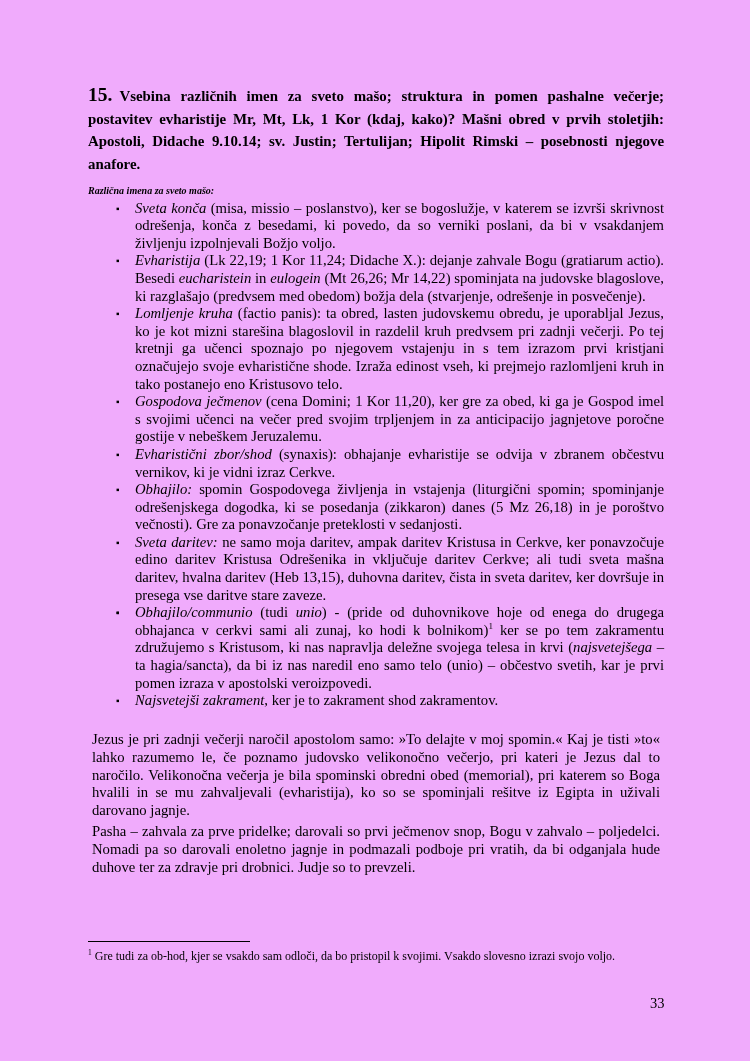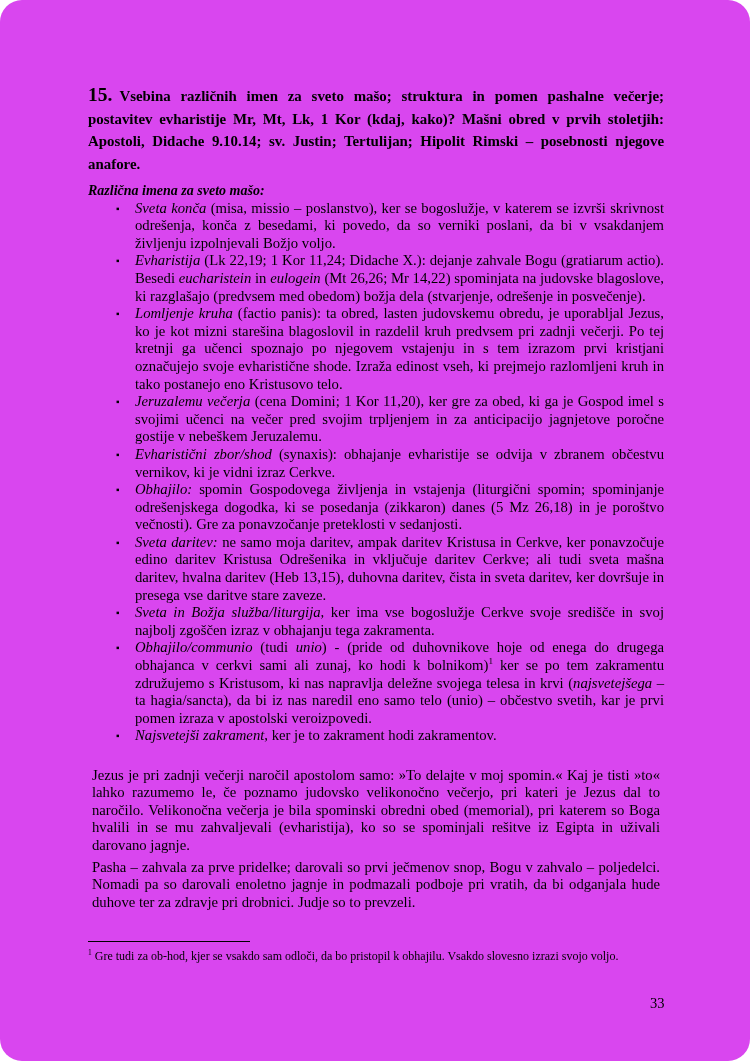--- a/index.html
+++ b/index.html
@@ -1,24 +1,23 @@
 <!DOCTYPE html>
 <html><head>
 <meta charset="utf-8">
 <style>
   html, body { margin: 0; padding: 0; background: #ffffff; }
   .page {
     position: relative;
     width: 750px;
     height: 1061px;
-    background: #d946ef;
+    background: #f0abfc;
     color: #000000;
     font-family: "Liberation Serif", serif;
     overflow: hidden;
-    border-radius: 22px;
   }
   .content {
     position: absolute;
     left: 88px;
     top: 84px;
     width: 576px;
     font-size: 14.7px;
     line-height: 17.6px;
     text-align: justify;
   }
@@ -29,21 +28,21 @@
     line-height: 22.5px;
   }
   .title-num {
     font-size: 19.5px;
     margin-right: 7px;
   }
   .section-heading {
     margin: 0;
     font-weight: bold;
     font-style: italic;
-    font-size: 14px;
+    font-size: 10px;
     line-height: 17.6px;
   }
   ul.names-list {
     list-style: none;
     margin: 0;
     padding: 0;
   }
   li.name-item {
     position: relative;
     padding-left: 47px;
@@ -90,36 +89,36 @@
   <div class="content">
 
     <p class="doc-title"><span class="title-num">15.</span><span>Vsebina različnih imen za sveto mašo; struktura in pomen pashalne večerje; postavitev evharistije Mr, Mt, Lk, 1 Kor (kdaj, kako)? Mašni obred v prvih stoletjih: Apostoli, Didache 9.10.14; sv. Justin; Tertulijan; Hipolit Rimski – posebnosti njegove anafore.</span></p>
 
     <h3 class="section-heading">Različna imena za sveto mašo:</h3>
 
     <ul class="names-list">
       <li class="name-item"><span class="bullet">▪</span><span><span class="it">Sveta konča</span><span> (misa, missio – poslanstvo), ker se bogoslužje, v katerem se izvrši skrivnost odrešenja, konča z besedami, ki povedo, da so verniki poslani, da bi v vsakdanjem življenju izpolnjevali Božjo voljo.</span></span></li>
       <li class="name-item"><span class="bullet">▪</span><span><span class="it">Evharistija</span><span> (Lk 22,19; 1 Kor 11,24; Didache X.): dejanje zahvale Bogu (gratiarum actio). Besedi </span><span class="it">eucharistein</span><span> in </span><span class="it">eulogein</span><span> (Mt 26,26; Mr 14,22) spominjata na judovske blagoslove, ki razglašajo (predvsem med obedom) božja dela (stvarjenje, odrešenje in posvečenje).</span></span></li>
       <li class="name-item"><span class="bullet">▪</span><span><span class="it">Lomljenje kruha</span><span> (factio panis): ta obred, lasten judovskemu obredu, je uporabljal Jezus, ko je kot mizni starešina blagoslovil in razdelil kruh predvsem pri zadnji večerji. Po tej kretnji ga učenci spoznajo po njegovem vstajenju in s tem izrazom prvi kristjani označujejo svoje evharistične shode. Izraža edinost vseh, ki prejmejo razlomljeni kruh in tako postanejo eno Kristusovo telo.</span></span></li>
-      <li class="name-item"><span class="bullet">▪</span><span><span class="it">Jeruzalemu večerja</span><span> (cena Domini; 1 Kor 11,20), ker gre za obed, ki ga je Gospod imel s svojimi učenci na večer pred svojim trpljenjem in za anticipacijo jagnjetove poročne gostije v nebeškem Jeruzalemu.</span></span></li>
+      <li class="name-item"><span class="bullet">▪</span><span><span class="it">Gospodova ječmenov</span><span> (cena Domini; 1 Kor 11,20), ker gre za obed, ki ga je Gospod imel s svojimi učenci na večer pred svojim trpljenjem in za anticipacijo jagnjetove poročne gostije v nebeškem Jeruzalemu.</span></span></li>
       <li class="name-item"><span class="bullet">▪</span><span><span class="it">Evharistični zbor/shod</span><span> (synaxis): obhajanje evharistije se odvija v zbranem občestvu vernikov, ki je vidni izraz Cerkve.</span></span></li>
       <li class="name-item"><span class="bullet">▪</span><span><span class="it">Obhajilo:</span><span> spomin Gospodovega življenja in vstajenja (liturgični spomin; spominjanje odrešenjskega dogodka, ki se posedanja (zikkaron) danes (5 Mz 26,18) in je poroštvo večnosti). Gre za ponavzočanje preteklosti v sedanjosti.</span></span></li>
       <li class="name-item"><span class="bullet">▪</span><span><span class="it">Sveta daritev:</span><span> ne samo moja daritev, ampak daritev Kristusa in Cerkve, ker ponavzočuje edino daritev Kristusa Odrešenika in vključuje daritev Cerkve; ali tudi sveta mašna daritev, hvalna daritev (Heb 13,15), duhovna daritev, čista in sveta daritev, ker dovršuje in presega vse daritve stare zaveze.</span></span></li>
-      <li class="name-item"><span class="bullet">▪</span><span><span class="it">Sveta in Božja služba/liturgija,</span><span> ker ima vse bogoslužje Cerkve svoje središče in svoj najbolj zgoščen izraz v obhajanju tega zakramenta.</span></span></li>
+      <li class="name-item"><span class="bullet">▪</span></li>
       <li class="name-item"><span class="bullet">▪</span><span><span class="it">Obhajilo/communio</span><span> (tudi </span><span class="it">unio</span><span>) - (pride od duhovnikove hoje od enega do drugega obhajanca v cerkvi sami ali zunaj, ko hodi k bolnikom)</span><sup>1</sup><span> ker se po tem zakramentu združujemo s Kristusom, ki nas napravlja deležne svojega telesa in krvi (</span><span class="it">najsvetejšega</span><span> – ta hagia/sancta), da bi iz nas naredil eno samo telo (unio) – občestvo svetih, kar je prvi pomen izraza v apostolski veroizpovedi.</span></span></li>
-      <li class="name-item"><span class="bullet">▪</span><span><span class="it">Najsvetejši zakrament</span><span>, ker je to zakrament hodi zakramentov.</span></span></li>
+      <li class="name-item"><span class="bullet">▪</span><span><span class="it">Najsvetejši zakrament</span><span>, ker je to zakrament shod zakramentov.</span></span></li>
     </ul>
 
     <div class="spacer"></div>
 
 
     <p class="para">Jezus je pri zadnji večerji naročil apostolom samo: »To delajte v moj spomin.« Kaj je tisti »to« lahko razumemo le, če poznamo judovsko velikonočno večerjo, pri kateri je Jezus dal to naročilo. Velikonočna večerja je bila spominski obredni obed (memorial), pri katerem so Boga hvalili in se mu zahvaljevali (evharistija), ko so se spominjali rešitve iz Egipta in uživali darovano jagnje.</p>
     <p class="para">Pasha – zahvala za prve pridelke; darovali so prvi ječmenov snop, Bogu v zahvalo – poljedelci. Nomadi pa so darovali enoletno jagnje in podmazali podboje pri vratih, da bi odganjala hude duhove ter za zdravje pri drobnici. Judje so to prevzeli.</p>
 
   </div>
 
   <div class="footnote">
     <div class="fn-rule"></div>
-    <div><sup>1</sup> <span>Gre tudi za ob-hod, kjer se vsakdo sam odloči, da bo pristopil k obhajilu. Vsakdo slovesno izrazi svojo voljo.</span></div>
+    <div><sup>1</sup> <span>Gre tudi za ob-hod, kjer se vsakdo sam odloči, da bo pristopil k svojimi. Vsakdo slovesno izrazi svojo voljo.</span></div>
   </div>
 
   <div class="page-number">33</div>
 </div>
 
 </body></html>

